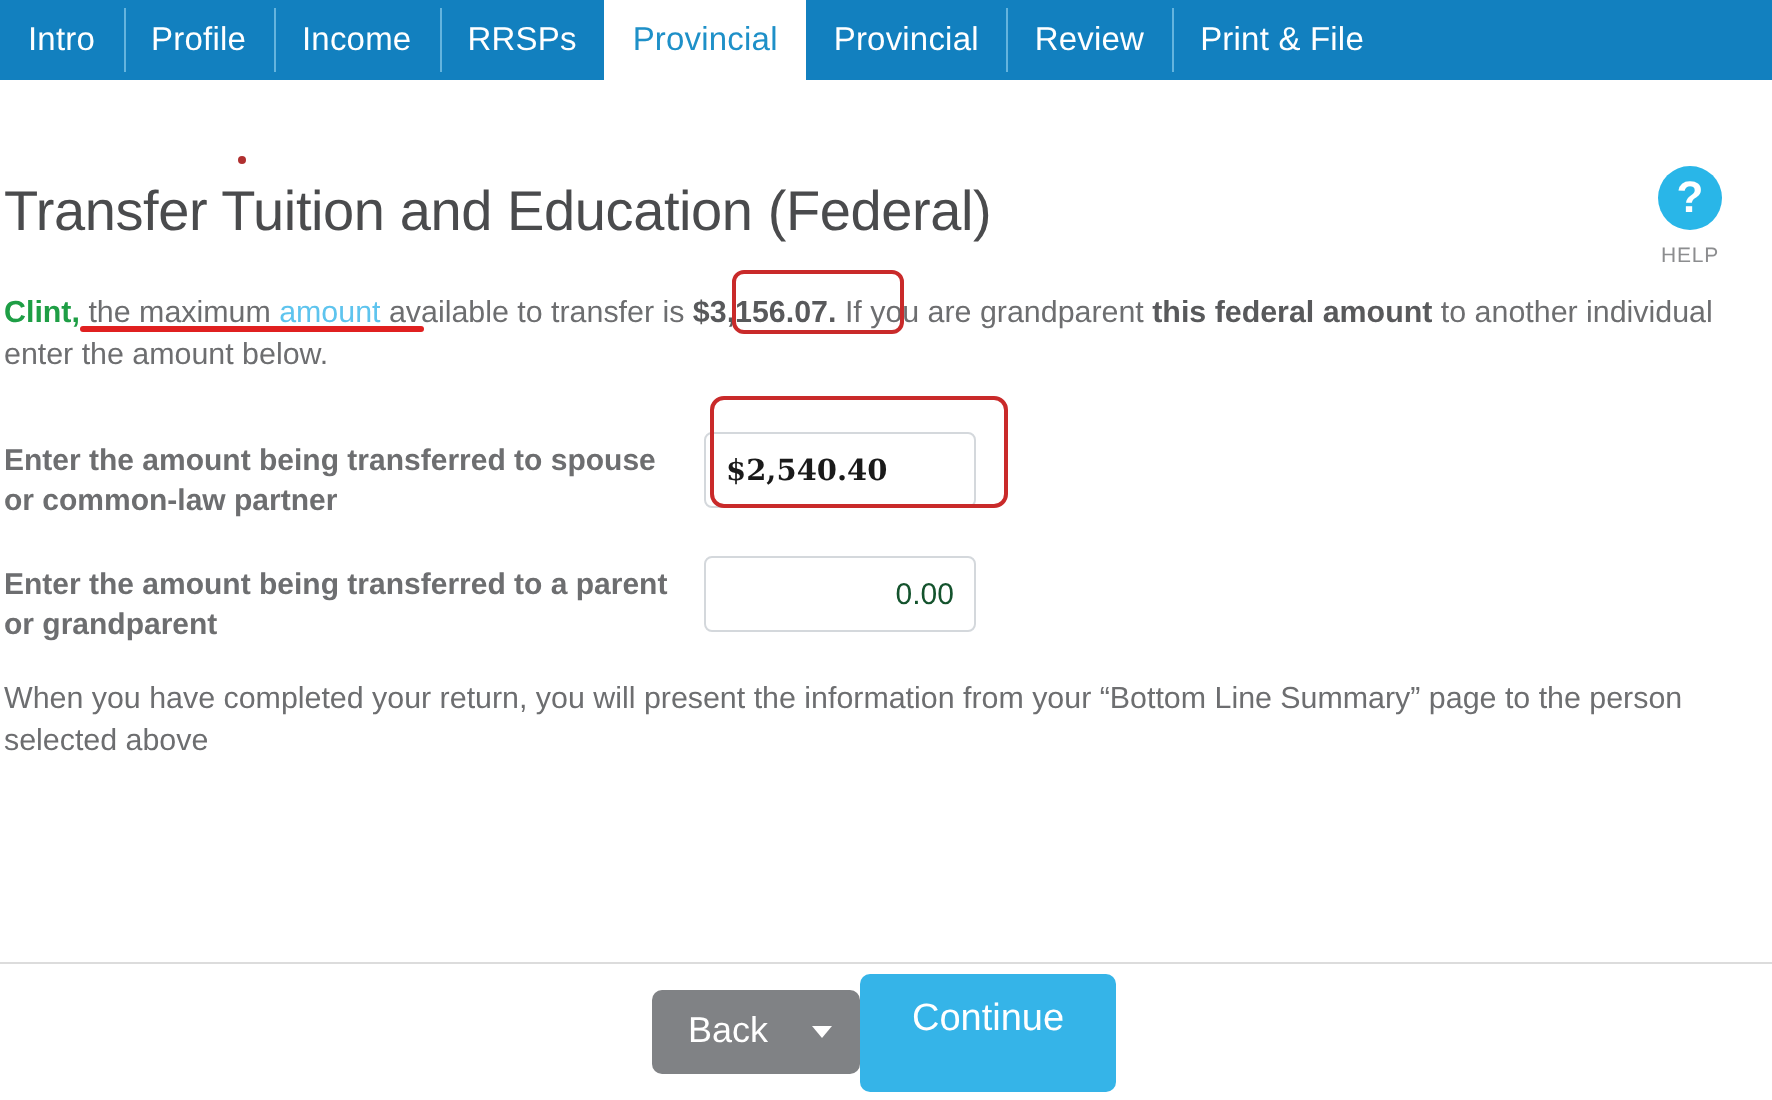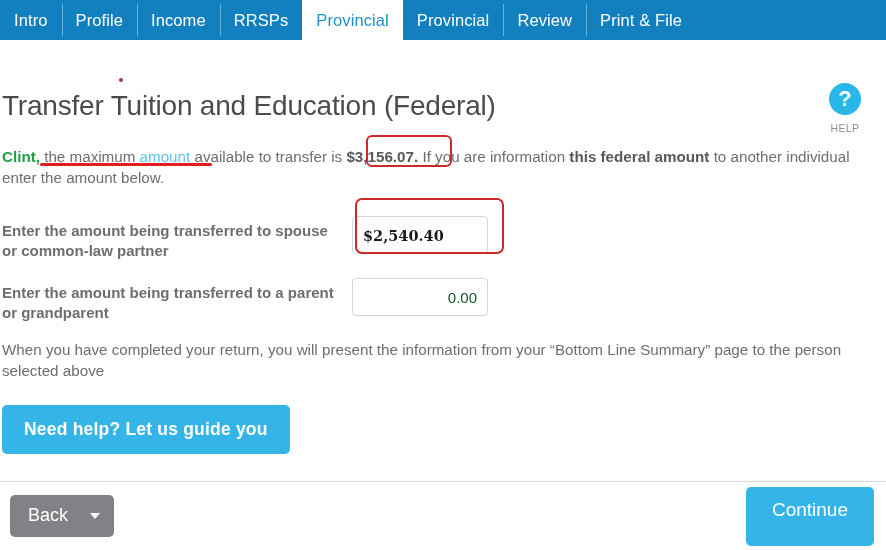--- a/index.html
+++ b/index.html
@@ -212,21 +212,21 @@
   }
   .footer {
     position: absolute;
     left: 0;
     right: 0;
     top: 482px;
     height: 68px;
     padding: 0 12px 0 10px;
     display: flex;
     align-items: center;
-    justify-content: space-between;
+    justify-content: center;
     box-sizing: border-box;
   }
   .back-btn {
     background: #808285;
     color: #ffffff;
     border: none;
     border-radius: 5px;
     font-size: 18px;
     padding: 10px 14px 11px 18px;
     cursor: pointer;
@@ -329,21 +329,21 @@
   <div class="help-circle">
       <span>?</span>
     </div>
   <div class="help-label">HELP</div>
 </div>
 
 <div class="content">
 
   <h1 class="page-title">Transfer Tuition and Education (Federal)</h1>
 
-  <p class="intro-par"><span class="name-hl">Clint</span><span class="name-hl">,</span><span> the maximum </span><span class="link-amount">amount</span><span> available to transfer is </span><span class="amount-value">$3,156.07.</span><span> If you are information </span><span class="strong-dark">this federal amount</span><span> to another individual enter the amount below.</span></p>
+  <p class="intro-par"><span class="name-hl">Clint</span><span class="name-hl">,</span><span> the maximum </span><span class="link-amount">amount</span><span> available to transfer is </span><span class="amount-value">$3,156.07.</span><span> If you are grandparent </span><span class="strong-dark">this federal amount</span><span> to another individual enter the amount below.</span></p>
 
   <div class="fields">
 
     <div class="field-row">
       <div class="field-label">Enter the amount being transferred to spouse or common-law partner</div>
       <div class="input-wrap">
         <input class="field-input filled" type="text" value="$2,540.40" style="">
       </div>
     </div>
 
@@ -352,21 +352,20 @@
       <div class="input-wrap">
         <input class="field-input empty" type="text" value="0.00" style="">
       </div>
     </div>
 
   </div>
 
 
   <p class="summary-par">When you have completed your return, you will present the information from your “Bottom Line Summary” page to the person selected above</p>
 
-  <button class="guide-btn">Need help? Let us guide you</button>
 
 </div>
 
 <div class="footer-divider"></div>
 <div class="footer">
   <button class="back-btn">
     <span>Back</span>
     <span class="caret"></span>
   </button>
   <button class="continue-btn">Continue</button>

